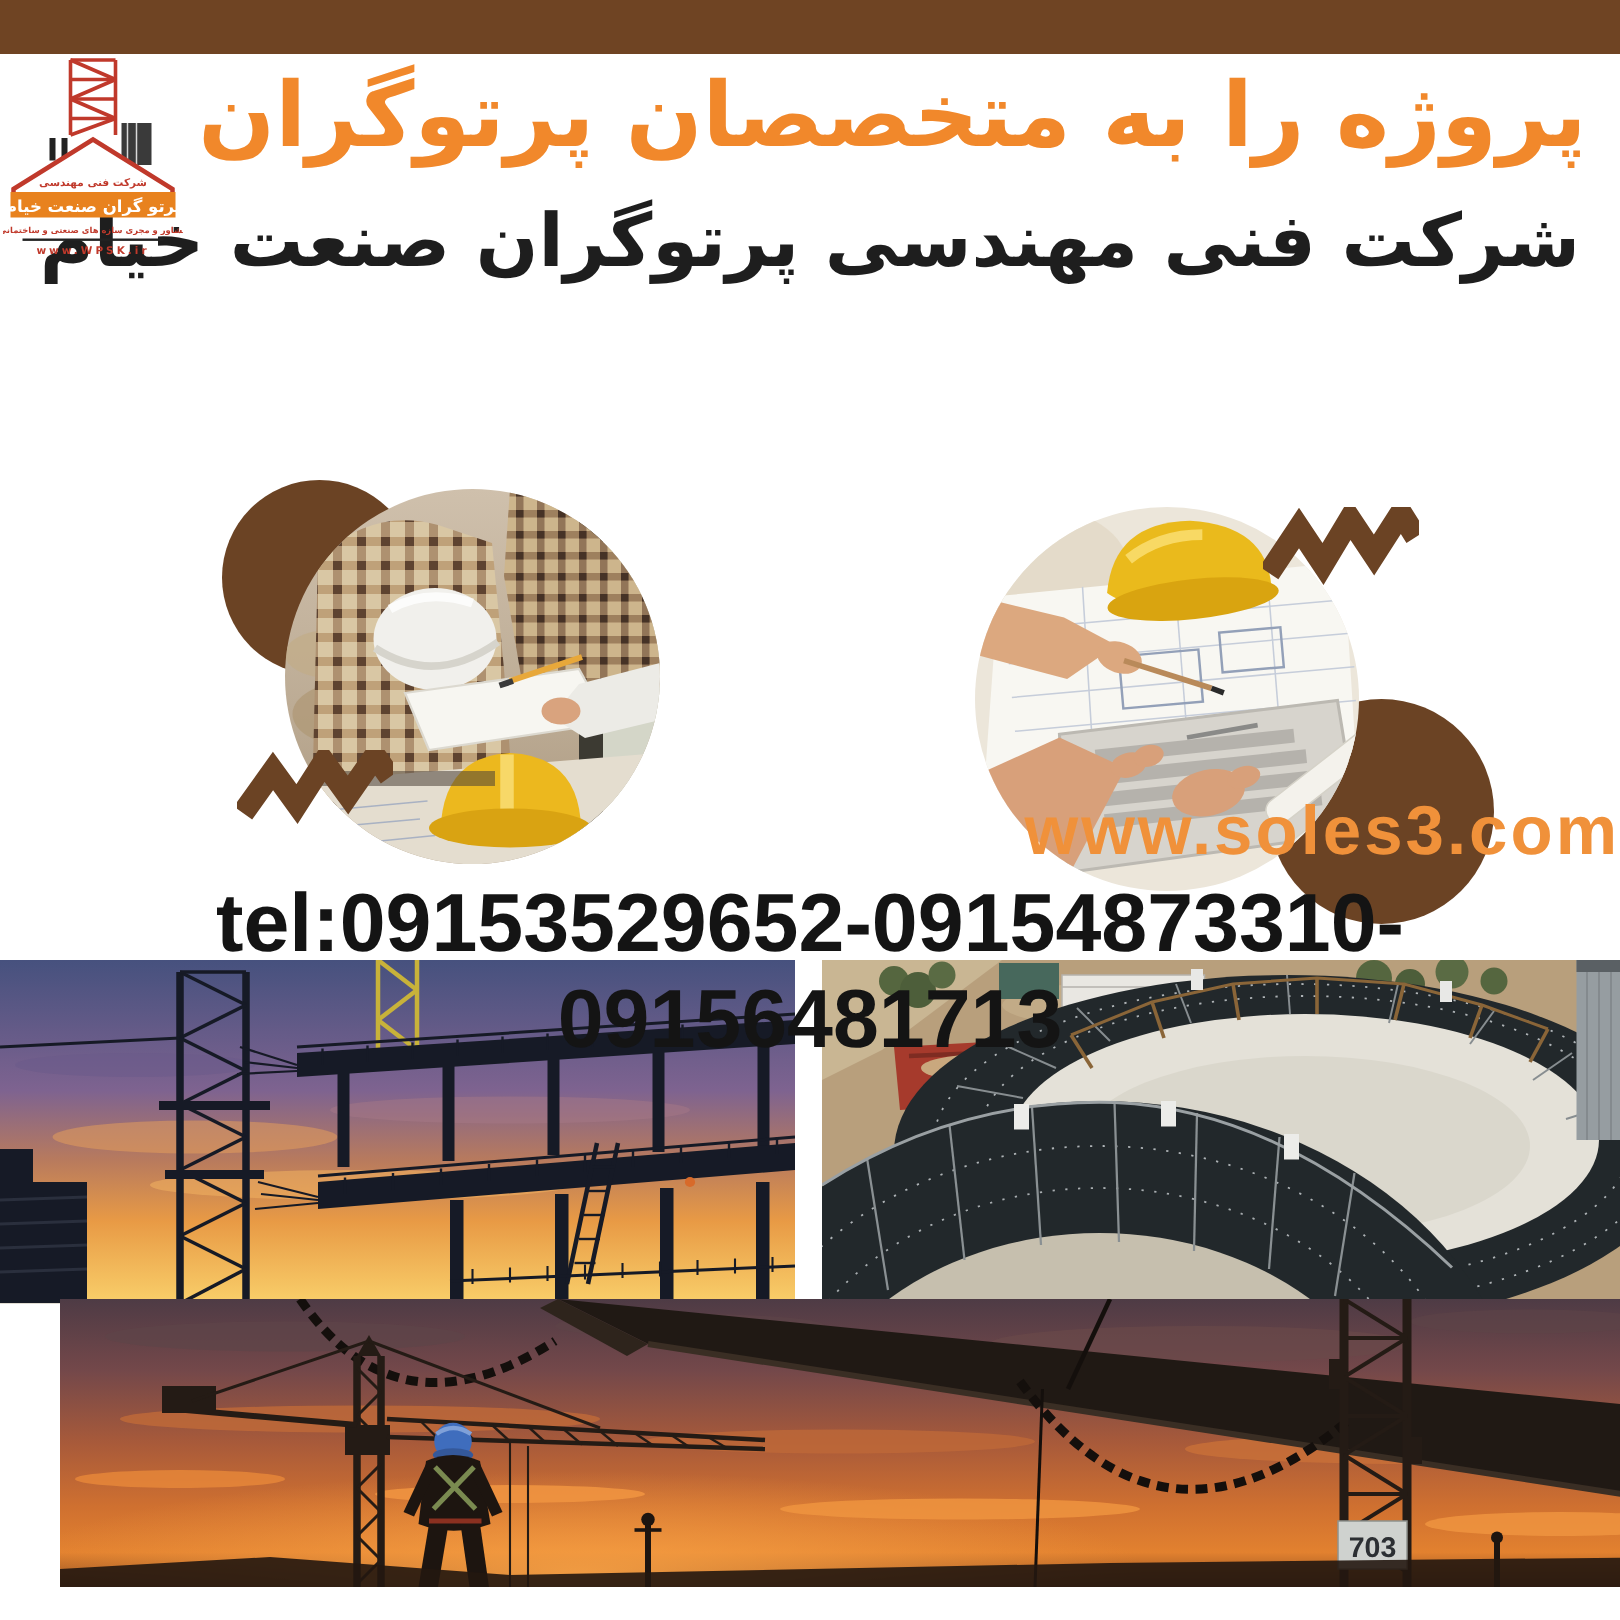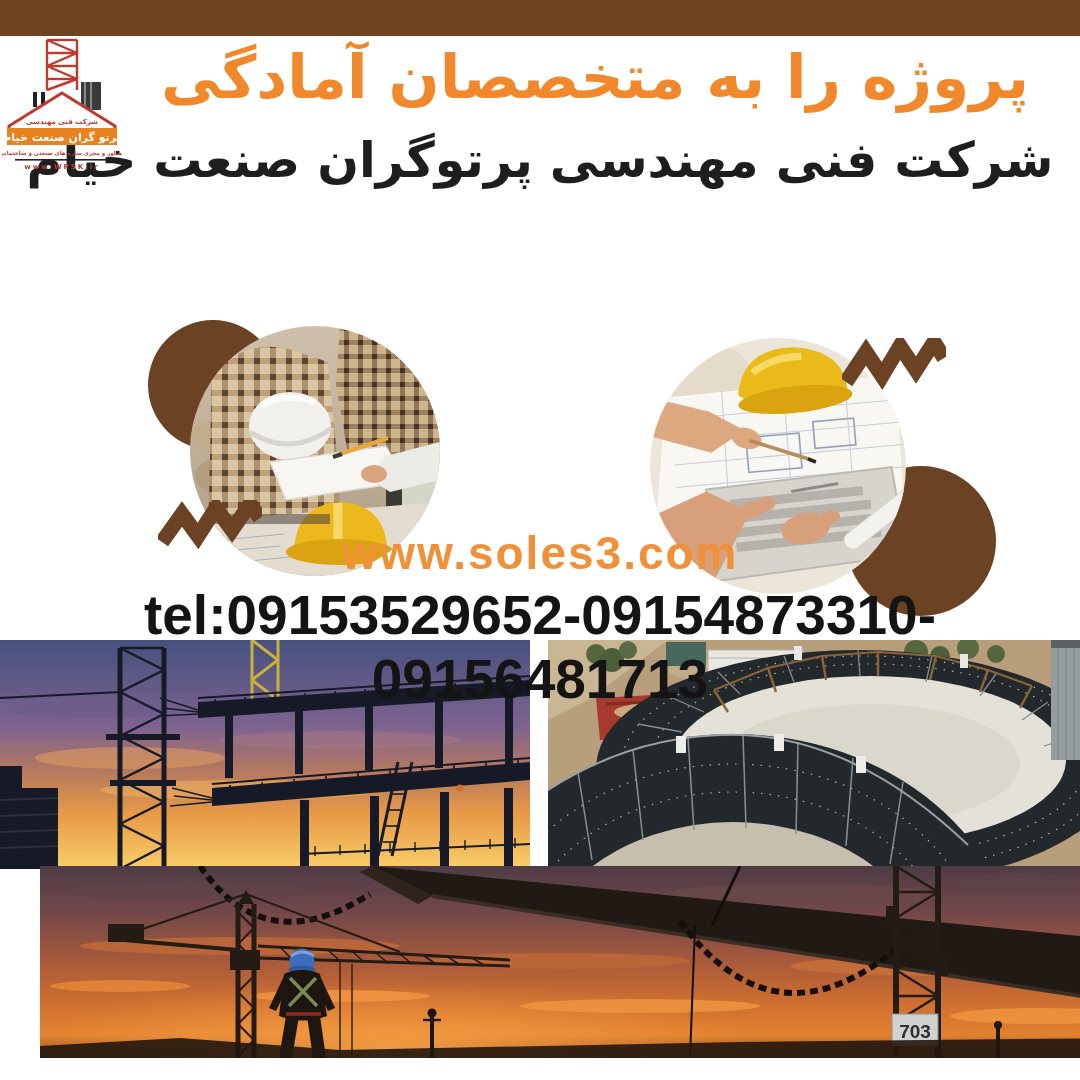--- a/index.html
+++ b/index.html
@@ -17,21 +17,21 @@
               text-shadow:2.5px 2.5px 0 #d9d9d9;z-index:5;}
   .decor-circle{border-radius:50%;background:#6B4324;z-index:1;}
   .dc-left{left:148px;top:320px;width:130px;height:130px;}
   .dc-right{left:846px;top:466px;width:150px;height:150px;}
   .circle-photo{border-radius:50%;overflow:hidden;z-index:2;}
   .cp-left{left:190px;top:326px;width:250px;height:250px;}
   .cp-right{left:650px;top:338px;width:256px;height:256px;}
   .zigzag{z-index:3;}
   .zz-left{left:158px;top:500px;width:104px;height:50px;}
   .zz-right{left:842px;top:338px;width:104px;height:52px;}
-  .website{left:0;top:526px;width:1080px;text-align:center;font-family:"Liberation Sans",sans-serif;
+  .website{left:0;top:526px;width:1080px;text-align:right;font-family:"Liberation Sans",sans-serif;
            font-size:46px;font-weight:bold;color:#F0913A;letter-spacing:2px;z-index:7;}
   .tel{left:0;top:583px;width:1080px;text-align:center;font-family:"Liberation Sans",sans-serif;
        font-size:55px;font-weight:bold;color:#141414;letter-spacing:0;z-index:5;}
   .photo{overflow:hidden;z-index:2;}
   .ph-mid-left{left:0;top:640px;width:530px;height:229px;}
   .ph-mid-right{left:548px;top:640px;width:532px;height:229px;}
   .ph-bottom{left:0;top:866px;width:1080px;height:192px;padding-left:40px;}
   svg{display:block;}
 </style>
 </head>
@@ -65,21 +65,21 @@
       <path d="M6,88 L59,55 L112,88 L112,98 L6,98 Z" fill="#ffffff" stroke="#C0392B" stroke-width="3"></path>
       <text x="59" y="86" text-anchor="middle" font-size="7" font-weight="bold" fill="#C0392B" direction="rtl">شرکت فنی مهندسی</text>
       <rect x="4" y="90" width="110" height="17" fill="#E8821E"></rect>
       <text x="59" y="103" text-anchor="middle" font-size="11" font-weight="bold" fill="#ffffff" direction="rtl">پرتو گران صنعت خیام</text>
       <text x="59" y="117" text-anchor="middle" font-size="5.6" font-weight="bold" fill="#C0392B" direction="rtl">مشاور و مجری سازه های صنعتی و ساختمانی</text>
       <rect x="12" y="121" width="94" height="1.6" fill="#222"></rect>
       <text x="59" y="131" text-anchor="middle" font-size="7" font-weight="bold" fill="#C0392B" letter-spacing="2">www.WPSK.ir</text>
     </svg>
   </div>
 
-  <h1 class="abs headline">پروژه را به متخصصان آمادگی</h1>
+  <h1 class="abs headline">پروژه را به متخصصان پرتوگران</h1>
   <h2 class="abs company">شرکت فنی مهندسی پرتوگران صنعت خیام</h2>
 
 
   <div class="abs decor-circle dc-left"></div>
   <div class="abs decor-circle dc-right"></div>
   <div class="abs zigzag zz-left">
     <svg viewBox="0 0 104 50" width="104" height="50">
       <polyline points="4,42 24,14 40,36 58,8 74,30 92,4 102,18" fill="none" stroke="#6B4324" stroke-width="15"></polyline>
     </svg>
   </div>

